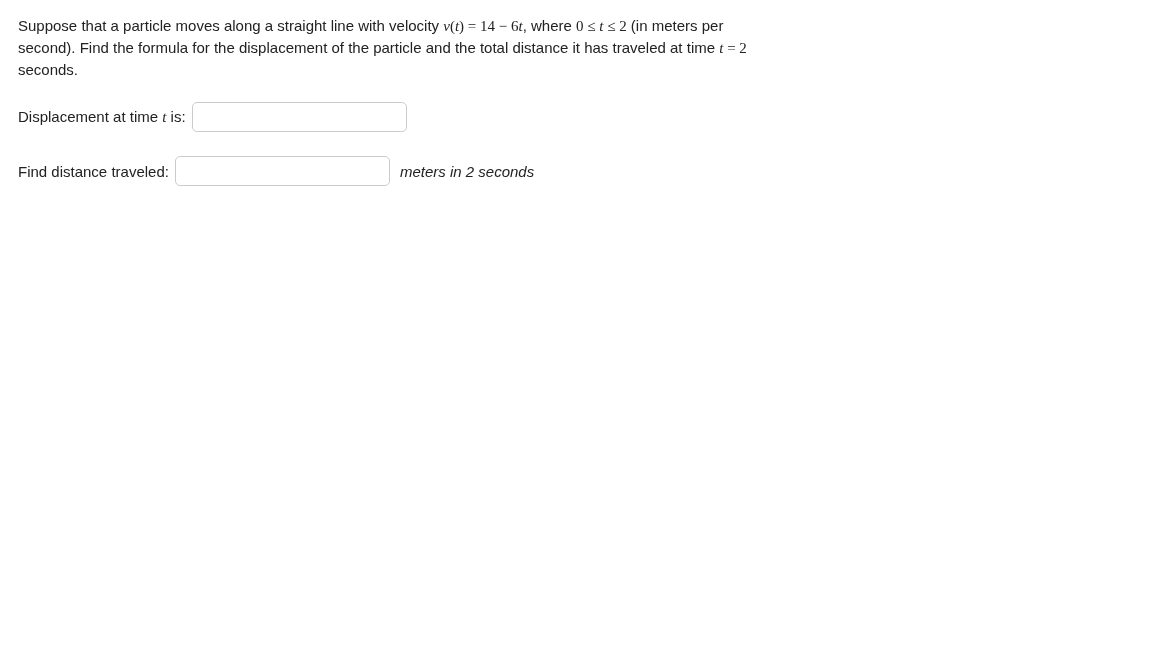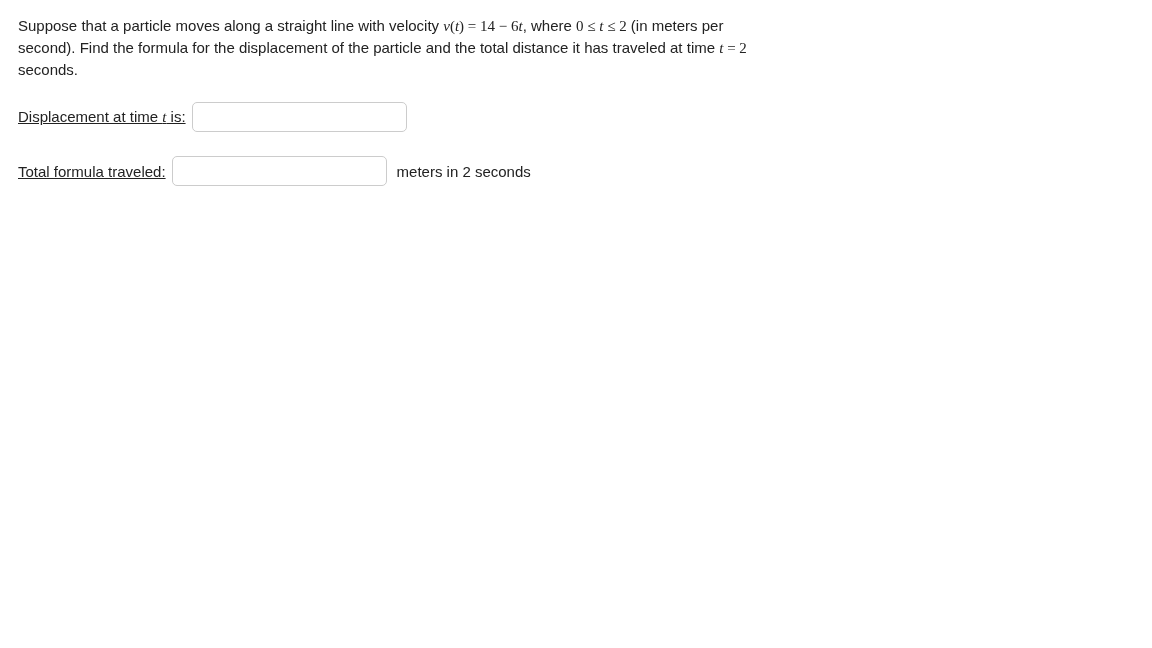--- a/index.html
+++ b/index.html
@@ -32,47 +32,47 @@
       display: flex;
       align-items: center;
       gap: 6px;
       flex-wrap: wrap;
     }
     .answer-row:last-of-type {
       margin-top: 24px;
     }
     .answer-label {
       white-space: nowrap;
-      text-decoration: underline;
     }
     .answer-input {
       width: 215px;
       height: 30px;
       padding: 4px 8px;
       font-size: 14px;
       border: 1px solid #ccc;
       border-radius: 5px;
       background: #fff;
     }
     .answer-suffix {
       margin-left: 4px;
+      font-style: italic;
     }
   </style>
 </head>
 <body>
 
 <div class="problem-statement">
   <span>Suppose that a particle moves along a straight line with velocity </span><span class="math-var">v</span><span class="math-upright">(</span><span class="math-var">t</span><span class="math-upright">)</span><span class="math-upright"> = </span><span class="math-upright">14</span><span class="math-upright"> − </span><span class="math-upright">6</span><span class="math-var">t</span><span>, where </span><span class="math-upright">0</span><span class="math-upright"> ≤ </span><span class="math-var">t</span><span class="math-upright"> ≤ </span><span class="math-upright">2</span><span> (in meters per second). Find the formula for the displacement of the particle and the total distance it has traveled at time </span><span class="math-var">t</span><span class="math-upright"> = </span><span class="math-upright">2</span><span> seconds.</span>
 </div>
 
 <div class="answer-row">
   <span class="answer-label">
     <span>Displacement at time </span><span class="math-var">t</span><span> is:</span>
   </span>
   <input type="text" class="answer-input" value="" style="">
   <span class="answer-suffix"></span>
 </div>
 
 <div class="answer-row">
-  <span class="answer-label">Total formula traveled:</span>
+  <span class="answer-label">Find distance traveled:</span>
   <input type="text" class="answer-input" value="" style="">
   <span class="answer-suffix">meters in 2 seconds</span>
 </div>
 
 </body></html>

